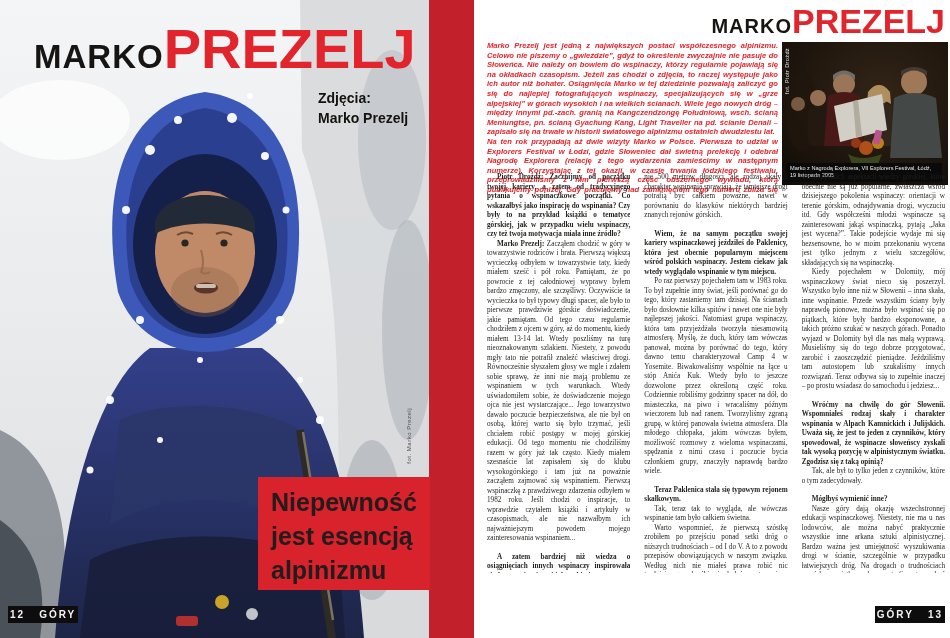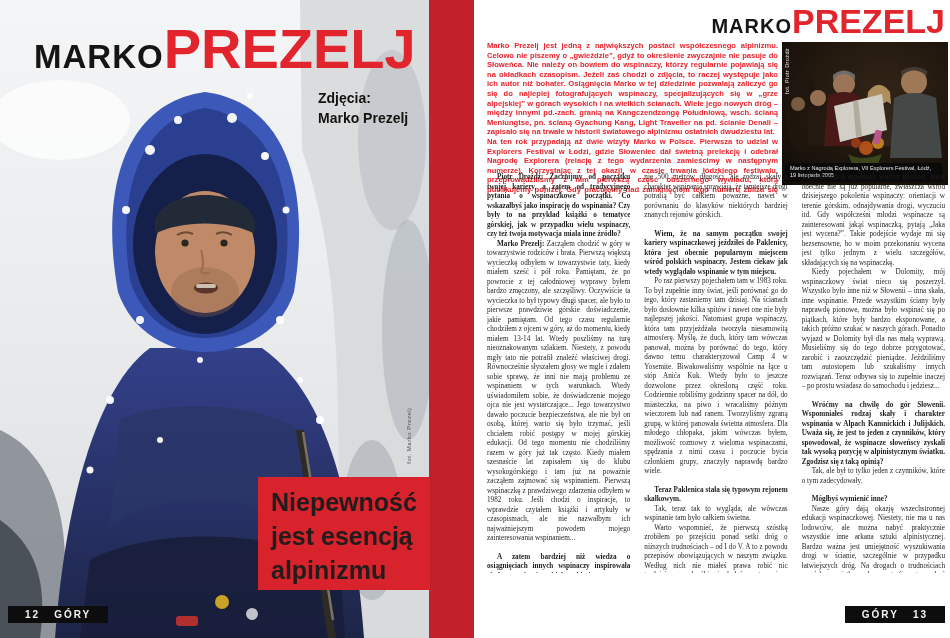--- a/index.html
+++ b/index.html
@@ -11,32 +11,32 @@
   .red-bar{position:absolute;left:429px;top:0;width:45px;height:638px;background:var(--bar_red,#c2202a);}
   .cover-title{position:absolute;left:34px;top:16px;display:flex;align-items:baseline;white-space:nowrap;}
   .cover-title .t-black{font-size:33px;font-weight:700;color:#171513;letter-spacing:1px;}
   .cover-title .t-red{font-size:56px;font-weight:800;color:var(--title_red,#e2242d);letter-spacing:0px;}
   .credit-block{position:absolute;left:318px;top:88px;font-size:14px;font-weight:700;color:#14120f;line-height:20px;}
   .cover-quote{position:absolute;left:258px;top:477px;width:172px;height:113px;background:var(--quote_red,#d8222c);
                padding:8px 0 8px 13px;box-sizing:border-box;color:#221c1c;font-size:25px;font-weight:700;line-height:34px;letter-spacing:0px;}
   .photo-credit-vert{position:absolute;left:406px;top:408px;writing-mode:vertical-rl;transform:rotate(180deg);
                font-size:6px;color:#4f4f4f;letter-spacing:.5px;}
   .footer{position:absolute;top:606px;background:var(--footer_bg,#0d0d0d);color:#f4f4f4;font-weight:700;
-          font-size:10px;padding:3px 17px;letter-spacing:2px;white-space:nowrap;}
+          font-size:10px;padding:3px 2px;letter-spacing:2px;white-space:nowrap;}
   .footer-left{left:8px;}
   .footer-left span:first-child{margin-right:14px;}
   .footer-right{right:5px;}
   .footer-right span:first-child{margin-right:14px;}
   
   .page-right{position:absolute;left:474px;top:0;width:476px;height:638px;}
   .right-title{position:absolute;left:13px;top:2px;width:458px;text-align:right;white-space:nowrap;}
   .right-title .t-black{font-size:20px;font-weight:700;color:#171513;letter-spacing:1px;}
   .right-title .t-red{font-size:34px;font-weight:800;color:var(--title_red,#e2242d);}
   .intro{position:absolute;left:13px;top:41px;width:291px;height:156px;overflow:hidden;
-         color:var(--intro_red,#e8232b);font-size:7.6px;font-weight:700;line-height:9.6px;text-align:justify;}
+         color:var(--intro_red,#e8232b);font-size:7.6px;font-weight:700;line-height:9.6px;text-align:justify;font-style:italic;}
   .intro p{margin:0;}
   .event-photo{position:absolute;left:308px;top:42px;width:166px;height:143px;margin:0;}
   .event-photo svg{position:absolute;left:0;top:0;width:166px;height:143px;display:block;}
   .event-caption{position:absolute;left:4px;right:6px;bottom:3px;background:#0a0a0a;color:#ececec;
                  font-size:5.6px;line-height:7.6px;padding:2px 4px;}
   .event-credit{position:absolute;left:2px;top:6px;writing-mode:vertical-rl;transform:rotate(180deg);
                 color:#e6e6e6;font-size:5.5px;letter-spacing:.4px;}
   .columns{position:absolute;left:13px;top:173px;width:458px;height:400px;display:flex;gap:14px;}
   .col{width:148px;height:400px;overflow:hidden;font-family:"Liberation Serif",serif;font-size:7.2px;
        line-height:9.5px;text-align:justify;color:#211f1c;}

